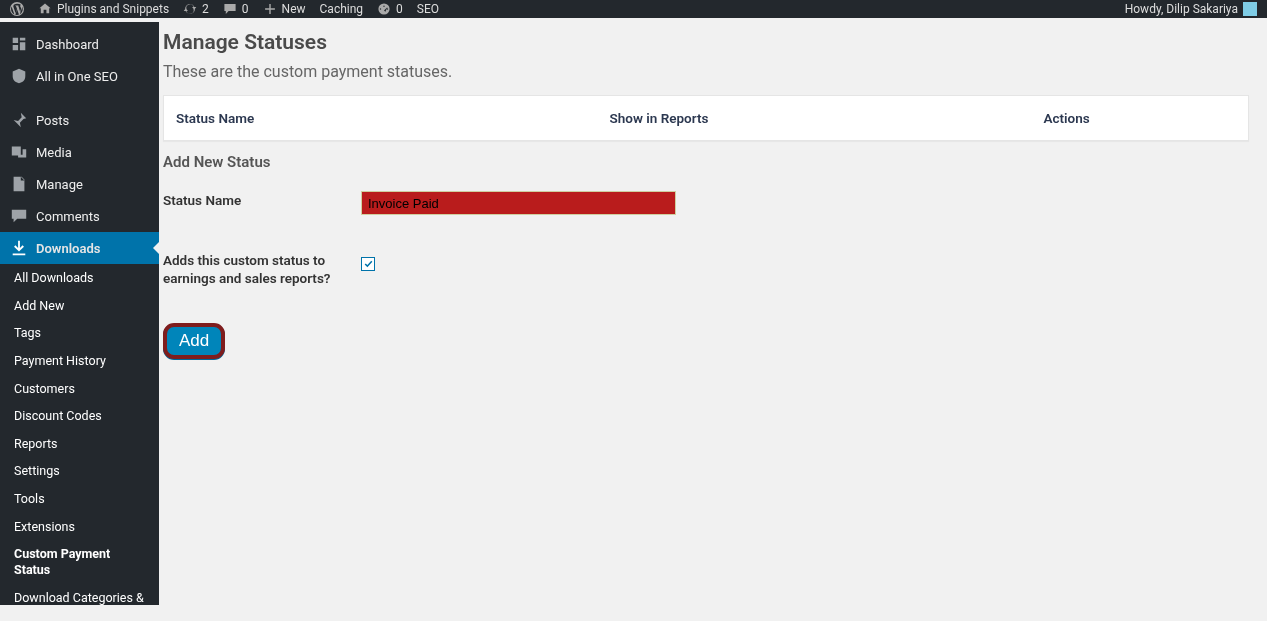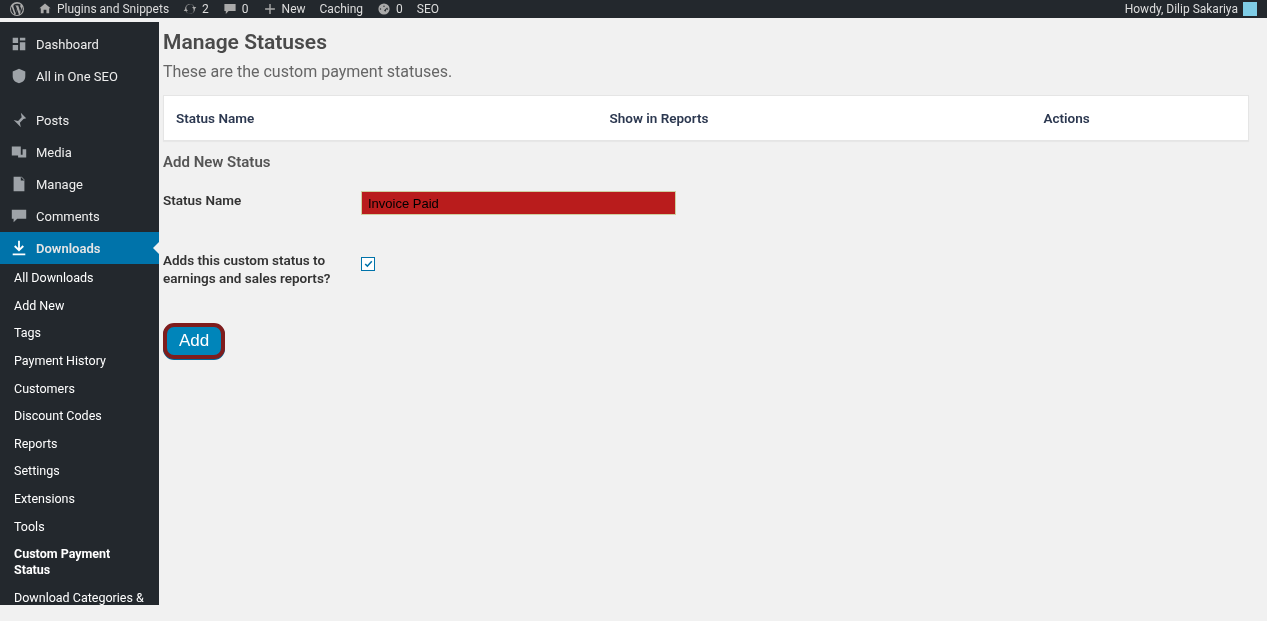--- a/index.html
+++ b/index.html
@@ -258,22 +258,22 @@
   </div>
 
   <div class="sub-item">All Downloads</div>
   <div class="sub-item">Add New</div>
   <div class="sub-item">Tags</div>
   <div class="sub-item">Payment History</div>
   <div class="sub-item">Customers</div>
   <div class="sub-item">Discount Codes</div>
   <div class="sub-item">Reports</div>
   <div class="sub-item">Settings</div>
+  <div class="sub-item">Tools</div>
   <div class="sub-item">Extensions</div>
-  <div class="sub-item">Tools</div>
   <div class="sub-item current">Custom Payment Status</div>
   <div class="sub-item">Download Categories &amp; Tags Settings</div>
 </div>
 
 <div id="content">
   <h2 class="section-title">Manage Statuses</h2>
   <p class="desc">These are the custom payment statuses.</p>
 
   <table class="list-table">
     <thead>

